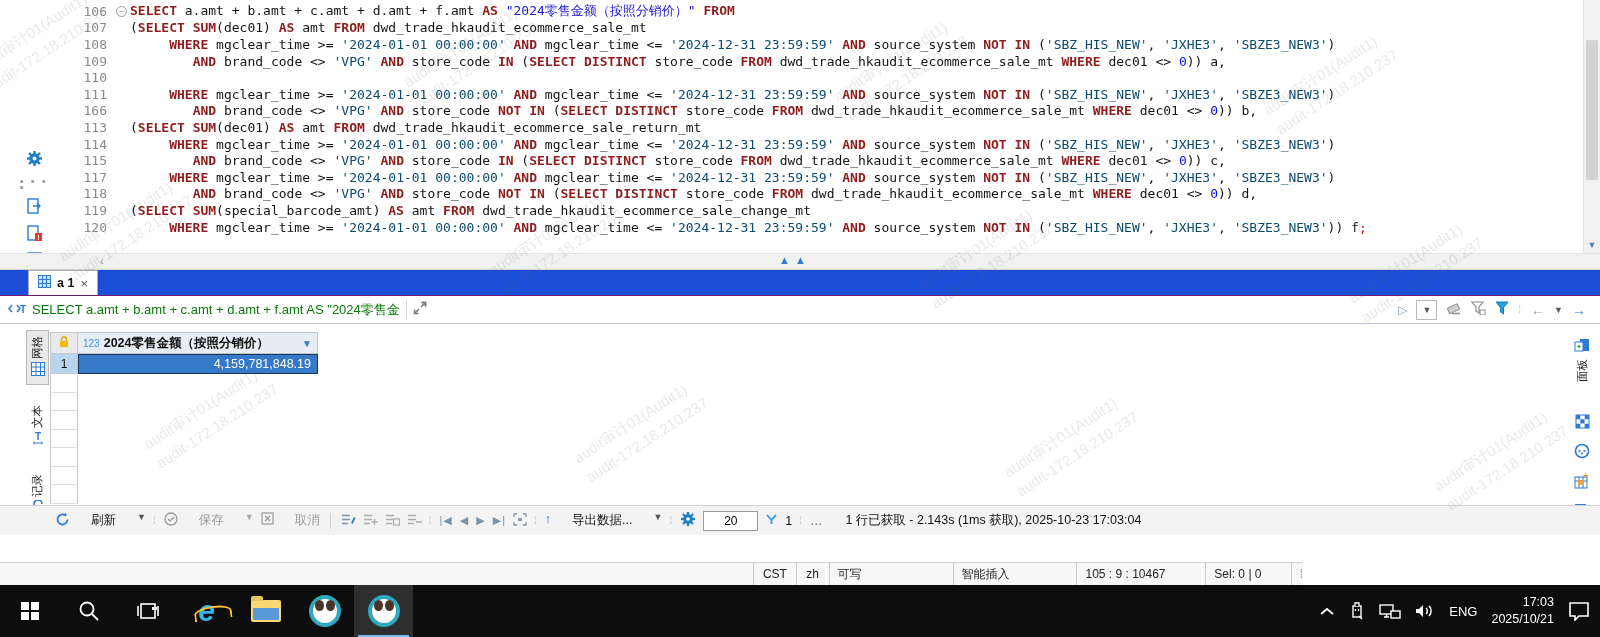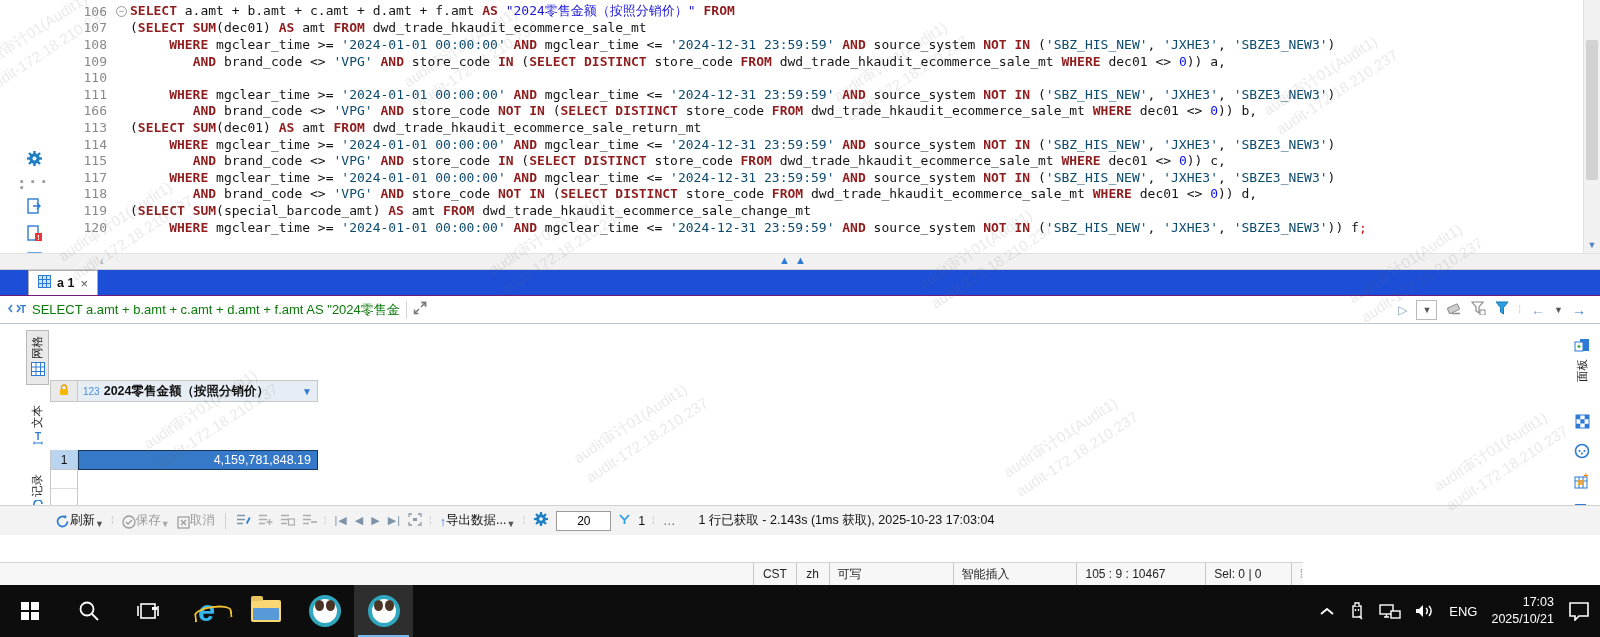--- a/index.html
+++ b/index.html
@@ -51,37 +51,37 @@
   .arr-en { color:#2d7bd4; font-size:14px; }
   .tri-sm { color:#555; font-size:9px; }
 
   
   .results { position:absolute; left:0; top:324px; width:1600px; height:181px; background:#fff; overflow:hidden; }
   .vtabs { position:absolute; left:26px; top:6px; width:23px; display:flex; flex-direction:column; gap:14px; }
   .vtab { display:flex; flex-direction:column; align-items:center; gap:3px; padding:5px 1px; border:1px solid transparent; }
   .vtab.sel { background:#e9e9e9; border-color:#b9b9b9; }
   .vlabel { writing-mode:vertical-rl; text-orientation:sideways; transform:rotate(180deg); font-size:11.5px; color:#222; }
   .grid { position:absolute; left:50px; top:8px; }
-  .grow { display:flex;margin-top:48px; }
+  .grow { display:flex; }
   .gcell-gut { width:28px; border:1px solid #c6c6c6; border-top:none; background:#eaeaea; display:flex; align-items:center; justify-content:center; }
   .ghead-gut { height:22px; border-top:1px solid #c6c6c6; }
   .ghead-col { width:240px; height:22px; border:1px solid #c6c6c6; border-left:none; background:#e7edf4; display:flex; align-items:center; padding:0 5px; gap:4px; }
   .tnum { color:#4a90d9; font-size:10px; }
   .ghead-col .htext { font-size:12.5px; font-weight:bold; color:#101010; white-space:nowrap; }
   .hdrop { margin-left:auto; color:#2d7bd4; font-size:10px; }
   .grownum { height:20px; background:#b9d4ef; font-size:12px; }
   .gval { width:240px; height:20px; background:#3579c8; border:1px solid #17365c; color:#fff; font-size:12.5px; display:flex; align-items:center; justify-content:flex-end; padding:0 6px; }
   .gut-row { width:28px; height:18.5px; border:1px solid #dcdcdc; border-top:none; border-left:1px solid #c6c6c6; border-right:1px solid #c6c6c6; background:#fff; }
   .rpanel { position:absolute; right:5px; top:8px; width:26px; display:flex; flex-direction:column; align-items:center; }
   .rpanel .vtab { gap:4px; }
   .ricons { display:flex; flex-direction:column; align-items:center; gap:11px; margin-top:26px; }
 
   
   .rtoolbar { position:absolute; left:0; top:505px; width:1600px; height:30px; background:#f3f3f3; border-top:1px solid #d2d2d2; display:flex; align-items:center; padding-left:55px; gap:7px; font-size:12.5px; }
-  .tbtn { display:flex; align-items:flex-end; gap:0; }
+  .tbtn { display:flex; align-items:flex-start; gap:21px; }
   .tlabel { color:#111; }
   .tlabel.dis { color:#9a9a9a; }
   .vbar { width:1px; height:16px; background:#d0d0d0; margin:0 3px; }
   .navi { color:#7d93a8; font-size:11px; letter-spacing:1px; }
   .fetchbox { width:55px; height:20px; border:1px solid #9b9b9b; font-size:12px; padding:0 20px; font-family:"Liberation Sans",sans-serif; }
   .statustext { margin-left:16px; color:#111; white-space:nowrap; }
 
   
   .statusbar { position:absolute; left:0; top:562px; width:1303px; height:23px; background:#f7f7f7; border-top:1px solid #d4d4d4; display:flex; align-items:center; font-size:12px; color:#222; }
   .sb-spacer { flex:0 0 753px; height:100%; }

